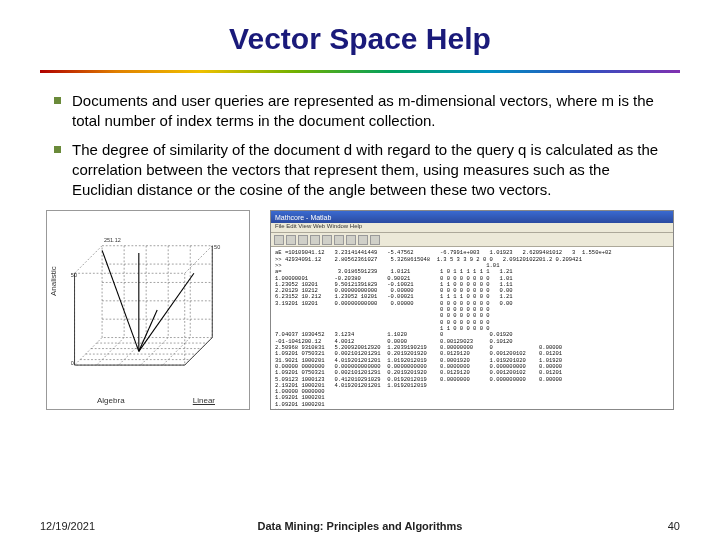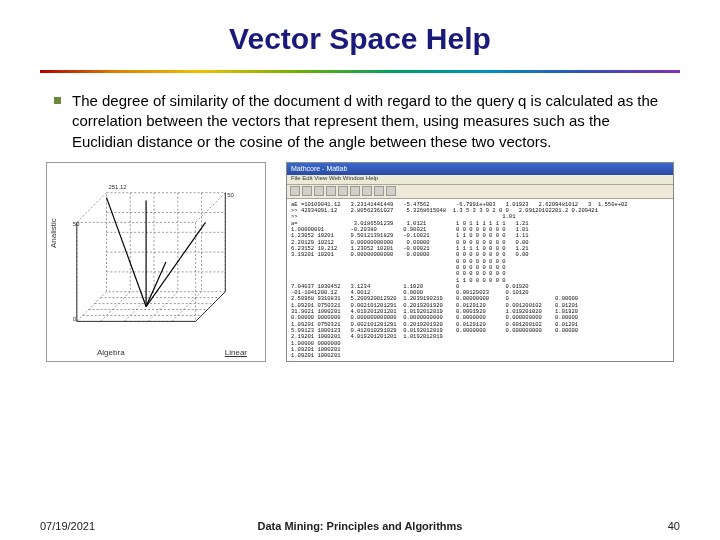--- a/index.html
+++ b/index.html
@@ -6,43 +6,44 @@
   html, body { width: 720px; height: 540px; font-family: Verdana, Arial, sans-serif; background: #fff; overflow: hidden; }
   .slide { width: 720px; height: 540px; position: relative; padding: 18px 40px 0 40px; }
   .title { font-size: 30px; font-weight: bold; color: #1a1a7a; text-align: center; margin-top: 4px; margin-bottom: 14px; font-family: Verdana, Arial, sans-serif; }
   .rainbow { height: 3px; width: 640px; margin: 0 auto 18px auto; background: linear-gradient(to right,
     #b00000 0%, #e08000 12%, #f0c000 25%, #70b000 40%, #00a060 55%, #0090c0 70%, #3050c0 85%, #8030b0 100%);
   }
   .bullets { padding: 0 10px 0 10px; font-size: 15px; color: #000; line-height: 1.35; }
   .bullets li { list-style: none; position: relative; padding-left: 22px; margin-bottom: 8px; }
   .bullets li::before { content: ""; position: absolute; left: 4px; top: 6px; width: 7px; height: 7px; background: #6a8a3a; }
   .figs { display: flex; gap: 20px; margin-top: 10px; padding: 0 6px; align-items: flex-start; }
-  .fig-left { width: 220px; height: 200px; border: 1px solid #999; background: #fff; position: relative; }
+  .fig-left { width: 204px; height: 200px; border: 1px solid #999; background: #fff; position: relative; }
   .fig-left svg { width: 100%; height: 100%; }
   .axis-label-y { position: absolute; left: 2px; top: 85px; font-size: 8px; transform: rotate(-90deg); transform-origin: left top; color: #333; }
   .axis-label-xa { position: absolute; left: 50px; bottom: 4px; font-size: 8px; color: #333; }
-  .axis-label-xb { position: absolute; right: 18px; bottom: 4px; font-size: 8px; color: #333; text-decoration: underline; }
+  .axis-label-xb { position: absolute; right: 34px; bottom: 4px; font-size: 8px; color: #333; text-decoration: underline; }
   .fig-right { flex: 1; height: 200px; border: 1px solid #888; background: #e8e8e4; display: flex; flex-direction: column; font-size: 6px; color: #222; }
   .fr-titlebar { height: 12px; background: linear-gradient(#3a6ad0,#2a4aa0); color: #fff; font-size: 7px; padding: 1px 4px; display: flex; align-items: center; }
   .fr-toolbar { height: 10px; background: #ece9d8; border-bottom: 1px solid #aca899; font-size: 6px; padding: 0 4px; color: #333; }
   .fr-icons { height: 14px; background: #ece9d8; border-bottom: 1px solid #aca899; display: flex; align-items: center; gap: 2px; padding: 0 3px; }
   .fr-icons span { width: 10px; height: 10px; background: #d0d0c8; border: 1px solid #999; display: inline-block; }
   .fr-body { flex: 1; background: #fff; padding: 3px 4px; overflow: hidden; font-family: "Courier New", monospace; font-size: 5.5px; line-height: 1.15; white-space: pre; color: #111; }
   .footer { position: absolute; bottom: 8px; left: 0; width: 720px; display: flex; justify-content: space-between; padding: 0 40px; font-size: 11px; color: #222; }
   .footer .center { position: absolute; left: 0; width: 720px; text-align: center; font-weight: bold; }
   .footer .right { margin-left: auto; }
 </style>
 </head>
 <body>
 
 <div class="slide">
   <h1 class="title">Vector Space Help</h1>
   <div class="rainbow"></div>
 
   <ul class="bullets">
+    <li>Documents and user queries are represented as m-dimensional vectors, where m is the total number of index terms in the document collection.</li>
     <li>The degree of similarity of the document d with regard to the query q is calculated as the correlation between the vectors that represent them, using measures such as the Euclidian distance or the cosine of the angle between these two vectors.</li>
   </ul>
 
   <div class="figs">
 
     <div class="fig-left">
       <svg viewBox="0 0 220 200">
 
         <g stroke="#555" stroke-width="0.6" fill="none" stroke-dasharray="2,2">
 
@@ -136,17 +137,17 @@
 2.19201 1000201   4.019201201201  1.0192012019                                        
 1.00000 0000000                                                                       
 1.09201 1000201                                                                       
 1.09201 1000201                                                                       
 &gt;&gt;</div>
     </div>
 
   </div>
 
   <div class="footer">
-    <span>07/19/2021</span>
+    <span>12/19/2021</span>
     <span class="center">Data Mining: Principles and Algorithms</span>
     <span class="right">40</span>
   </div>
 </div>
 
 </body></html>

